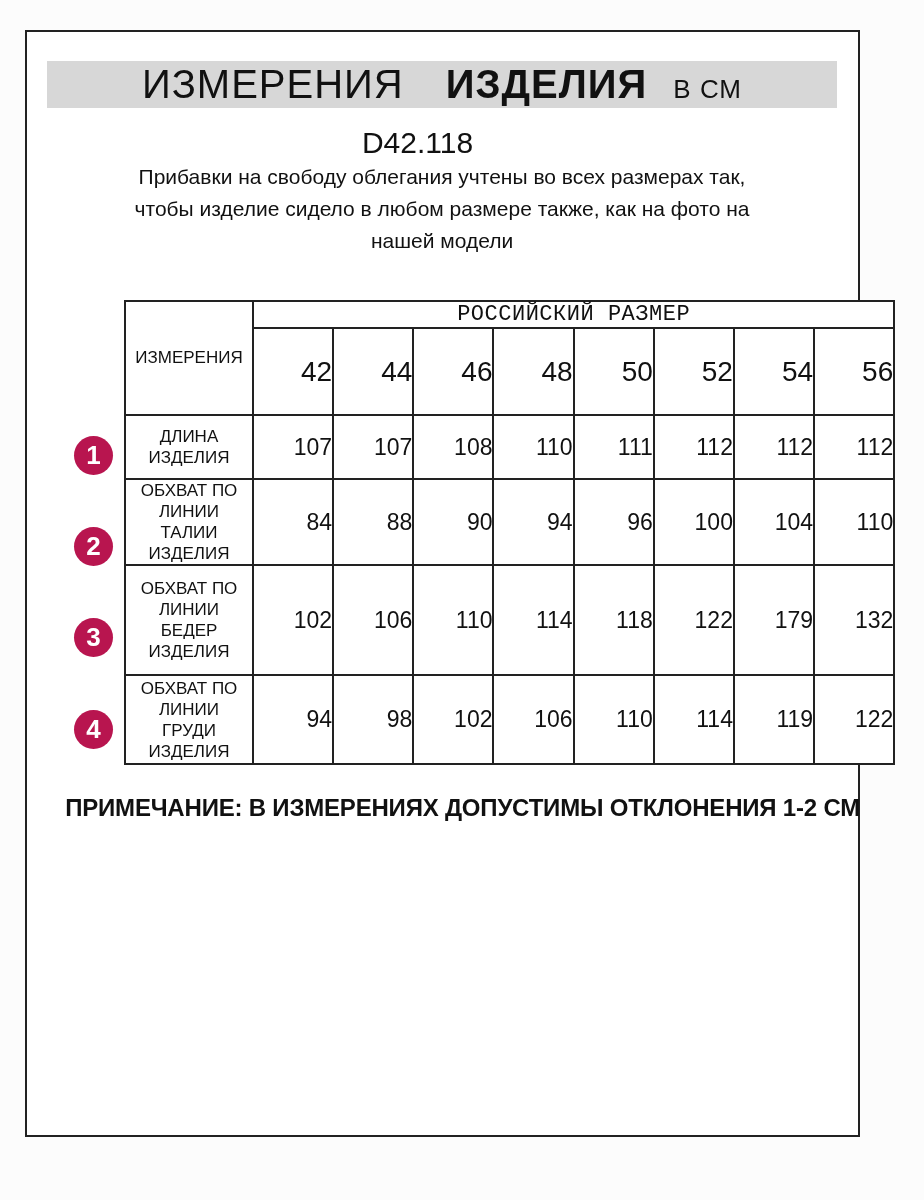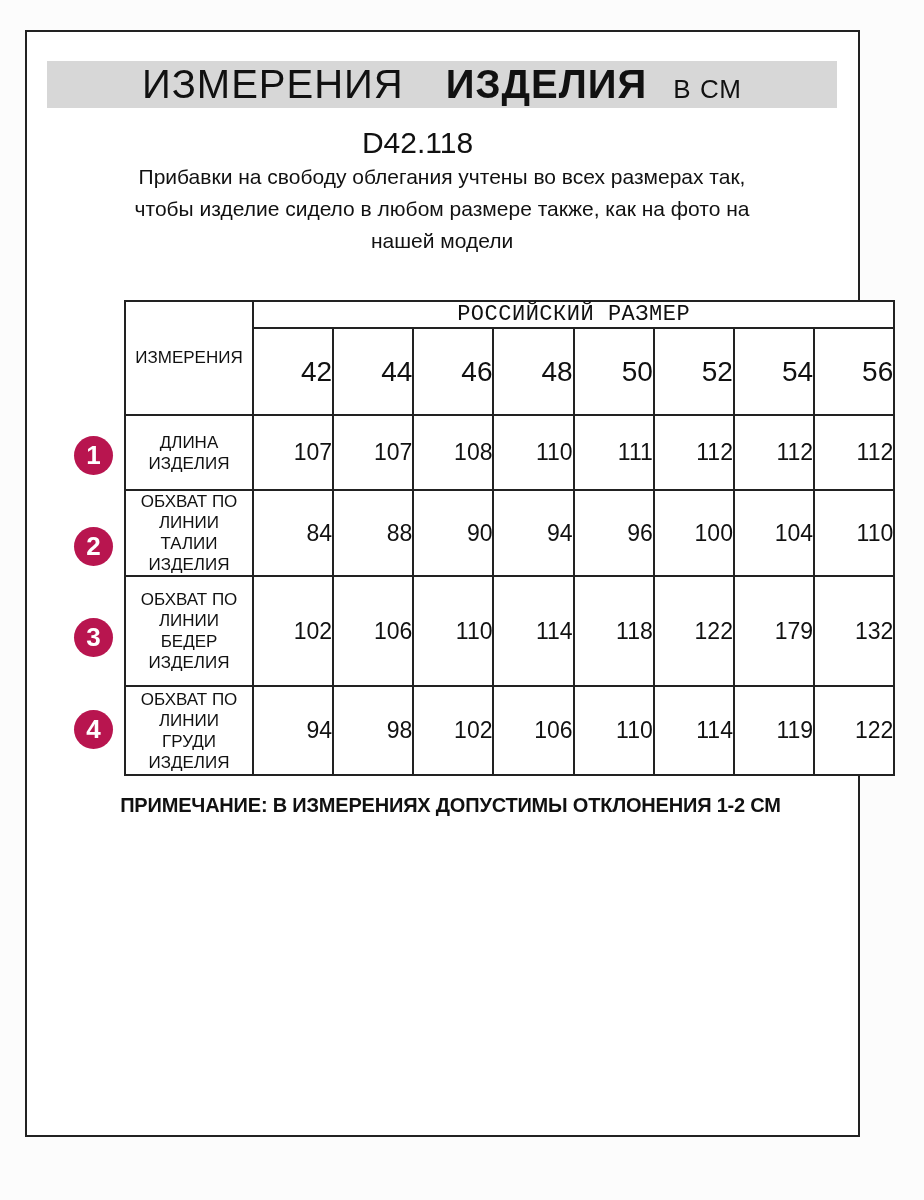--- a/index.html
+++ b/index.html
@@ -110,21 +110,21 @@
     font-size: 17px;
     line-height: 21px;
     font-weight: 400;
     padding: 0 10px;
   }
   .size-table .val {
     font-size: 23px;
     font-weight: 400;
     text-align: right;
   }
-  .r1 { height: 75px; }
+  .r1 { height: 64px; }
   .r2 { height: 69px; }
   .r3 { height: 110px; }
   .r4 { height: 89px; border-radius: 30px; }
   .marker {
     position: absolute;
     left: 74px;
     width: 39px;
     height: 39px;
     border-radius: 50%;
     color: #fff;
@@ -133,25 +133,25 @@
     display: flex;
     align-items: center;
     justify-content: center;
   }
   .m1 { top: 436px; }
   .m2 { top: 527px; }
   .m3 { top: 618px; }
   .m4 { top: 710px; }
   .note {
     position: absolute;
-    left: 33px;
+    left: 25px;
     top: 794px;
     width: 835px;
-    text-align: center;
-    font-size: 20px;
+    text-align: right;
+    font-size: 24px;
     font-weight: 700;
     letter-spacing: -0.2px;
   }
 </style>
 </head>
 <body>
 
 <div class="page">
 
   <div class="frame"></div>

